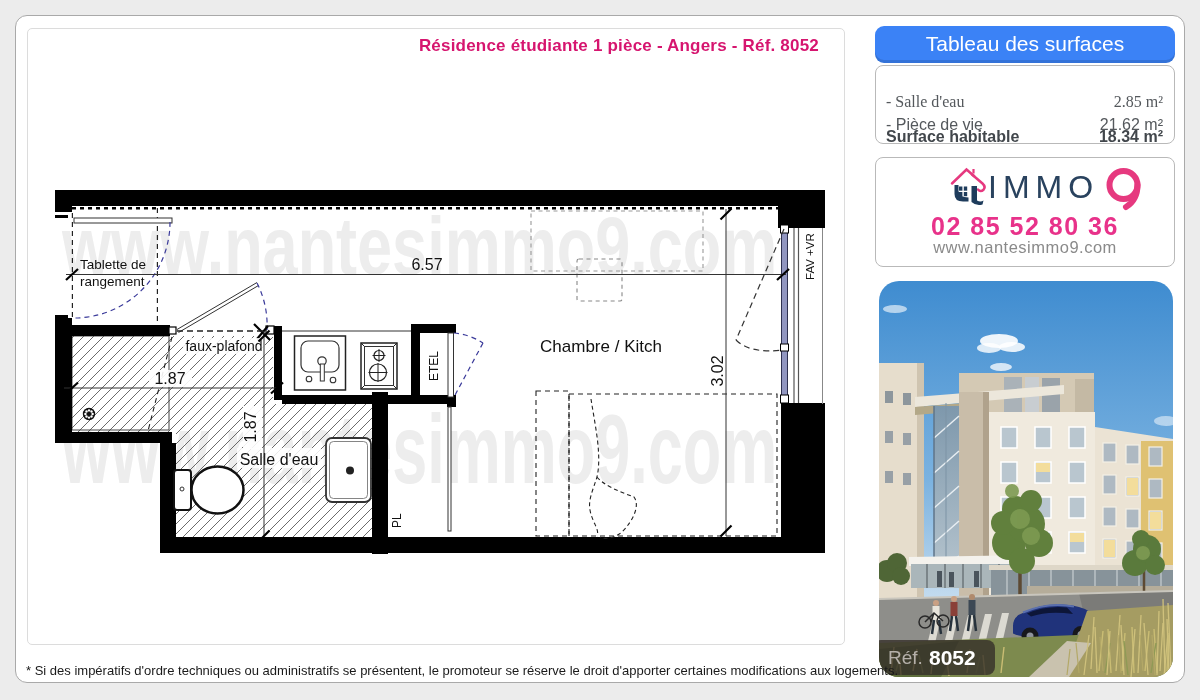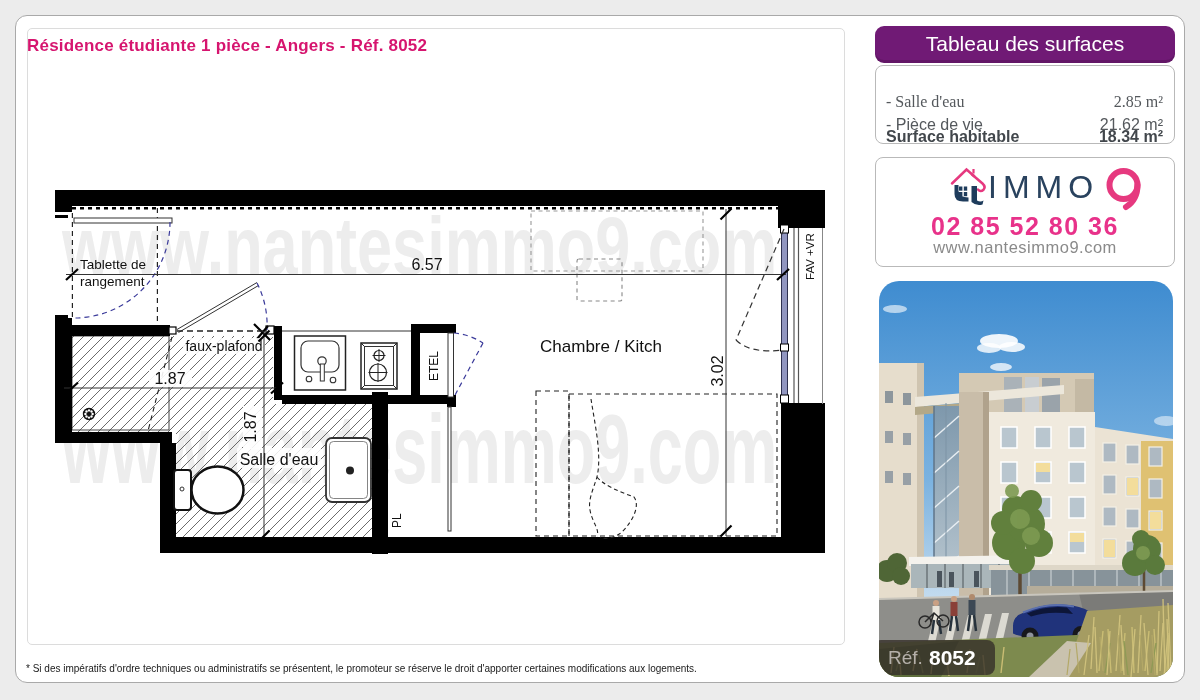--- a/index.html
+++ b/index.html
@@ -1,21 +1,21 @@
 <!DOCTYPE html>
 <html><head>
 <meta charset="utf-8">
 <style>
   html,body{margin:0;padding:0;}
   body{width:1200px;height:700px;background:#ececec;font-family:"Liberation Sans",sans-serif;position:relative;overflow:hidden;}
   .card{position:absolute;left:15px;top:15px;width:1170px;height:668px;background:#fff;border:1px solid #a9a9a9;border-radius:12px;box-sizing:border-box;}
   .planbox{position:absolute;left:27px;top:28px;width:818px;height:617px;border:1px solid #dcdcdc;border-radius:5px;box-sizing:border-box;}
-  .title{position:absolute;left:27px;top:36px;width:792px;text-align:left;font-size:17px;font-weight:bold;color:#d6156f;letter-spacing:0.2px;}
-  .disc{position:absolute;left:26px;top:663px;font-size:10px;color:#1a1a1a;}
-  .pinkbox{position:absolute;left:875px;top:26px;width:300px;height:37px;background:#701a75;border-radius:9px;box-sizing:border-box;box-shadow:inset 0 -3px 0 rgba(0,0,0,0.12);color:#fff;text-align:center;font-size:21px;line-height:36px;}
+  .title{position:absolute;left:27px;top:36px;width:792px;text-align:right;font-size:17px;font-weight:bold;color:#d6156f;letter-spacing:0.2px;}
+  .disc{position:absolute;left:26px;top:663px;font-size:13px;color:#1a1a1a;}
+  .pinkbox{position:absolute;left:875px;top:26px;width:300px;height:37px;background:#3b82f6;border-radius:9px;box-sizing:border-box;box-shadow:inset 0 -3px 0 rgba(0,0,0,0.12);color:#fff;text-align:center;font-size:21px;line-height:36px;}
   .surfbox{position:absolute;left:875px;top:65px;width:300px;height:79px;border:1px solid #b9b9b9;border-radius:8px;box-sizing:border-box;background:#fff;}
   .srow{position:absolute;left:886px;width:277px;font-size:16px;color:#54585c;}
   .srow .v{float:right;}
   .immobox{position:absolute;left:875px;top:157px;width:300px;height:110px;border:1px solid #b9b9b9;border-radius:8px;box-sizing:border-box;background:#fff;}
   .photo{position:absolute;left:879px;top:281px;width:294px;height:396px;border-radius:20px;overflow:hidden;}
   svg{display:block;}
 </style>
 </head>
 <body>
 <div class="card"></div>

